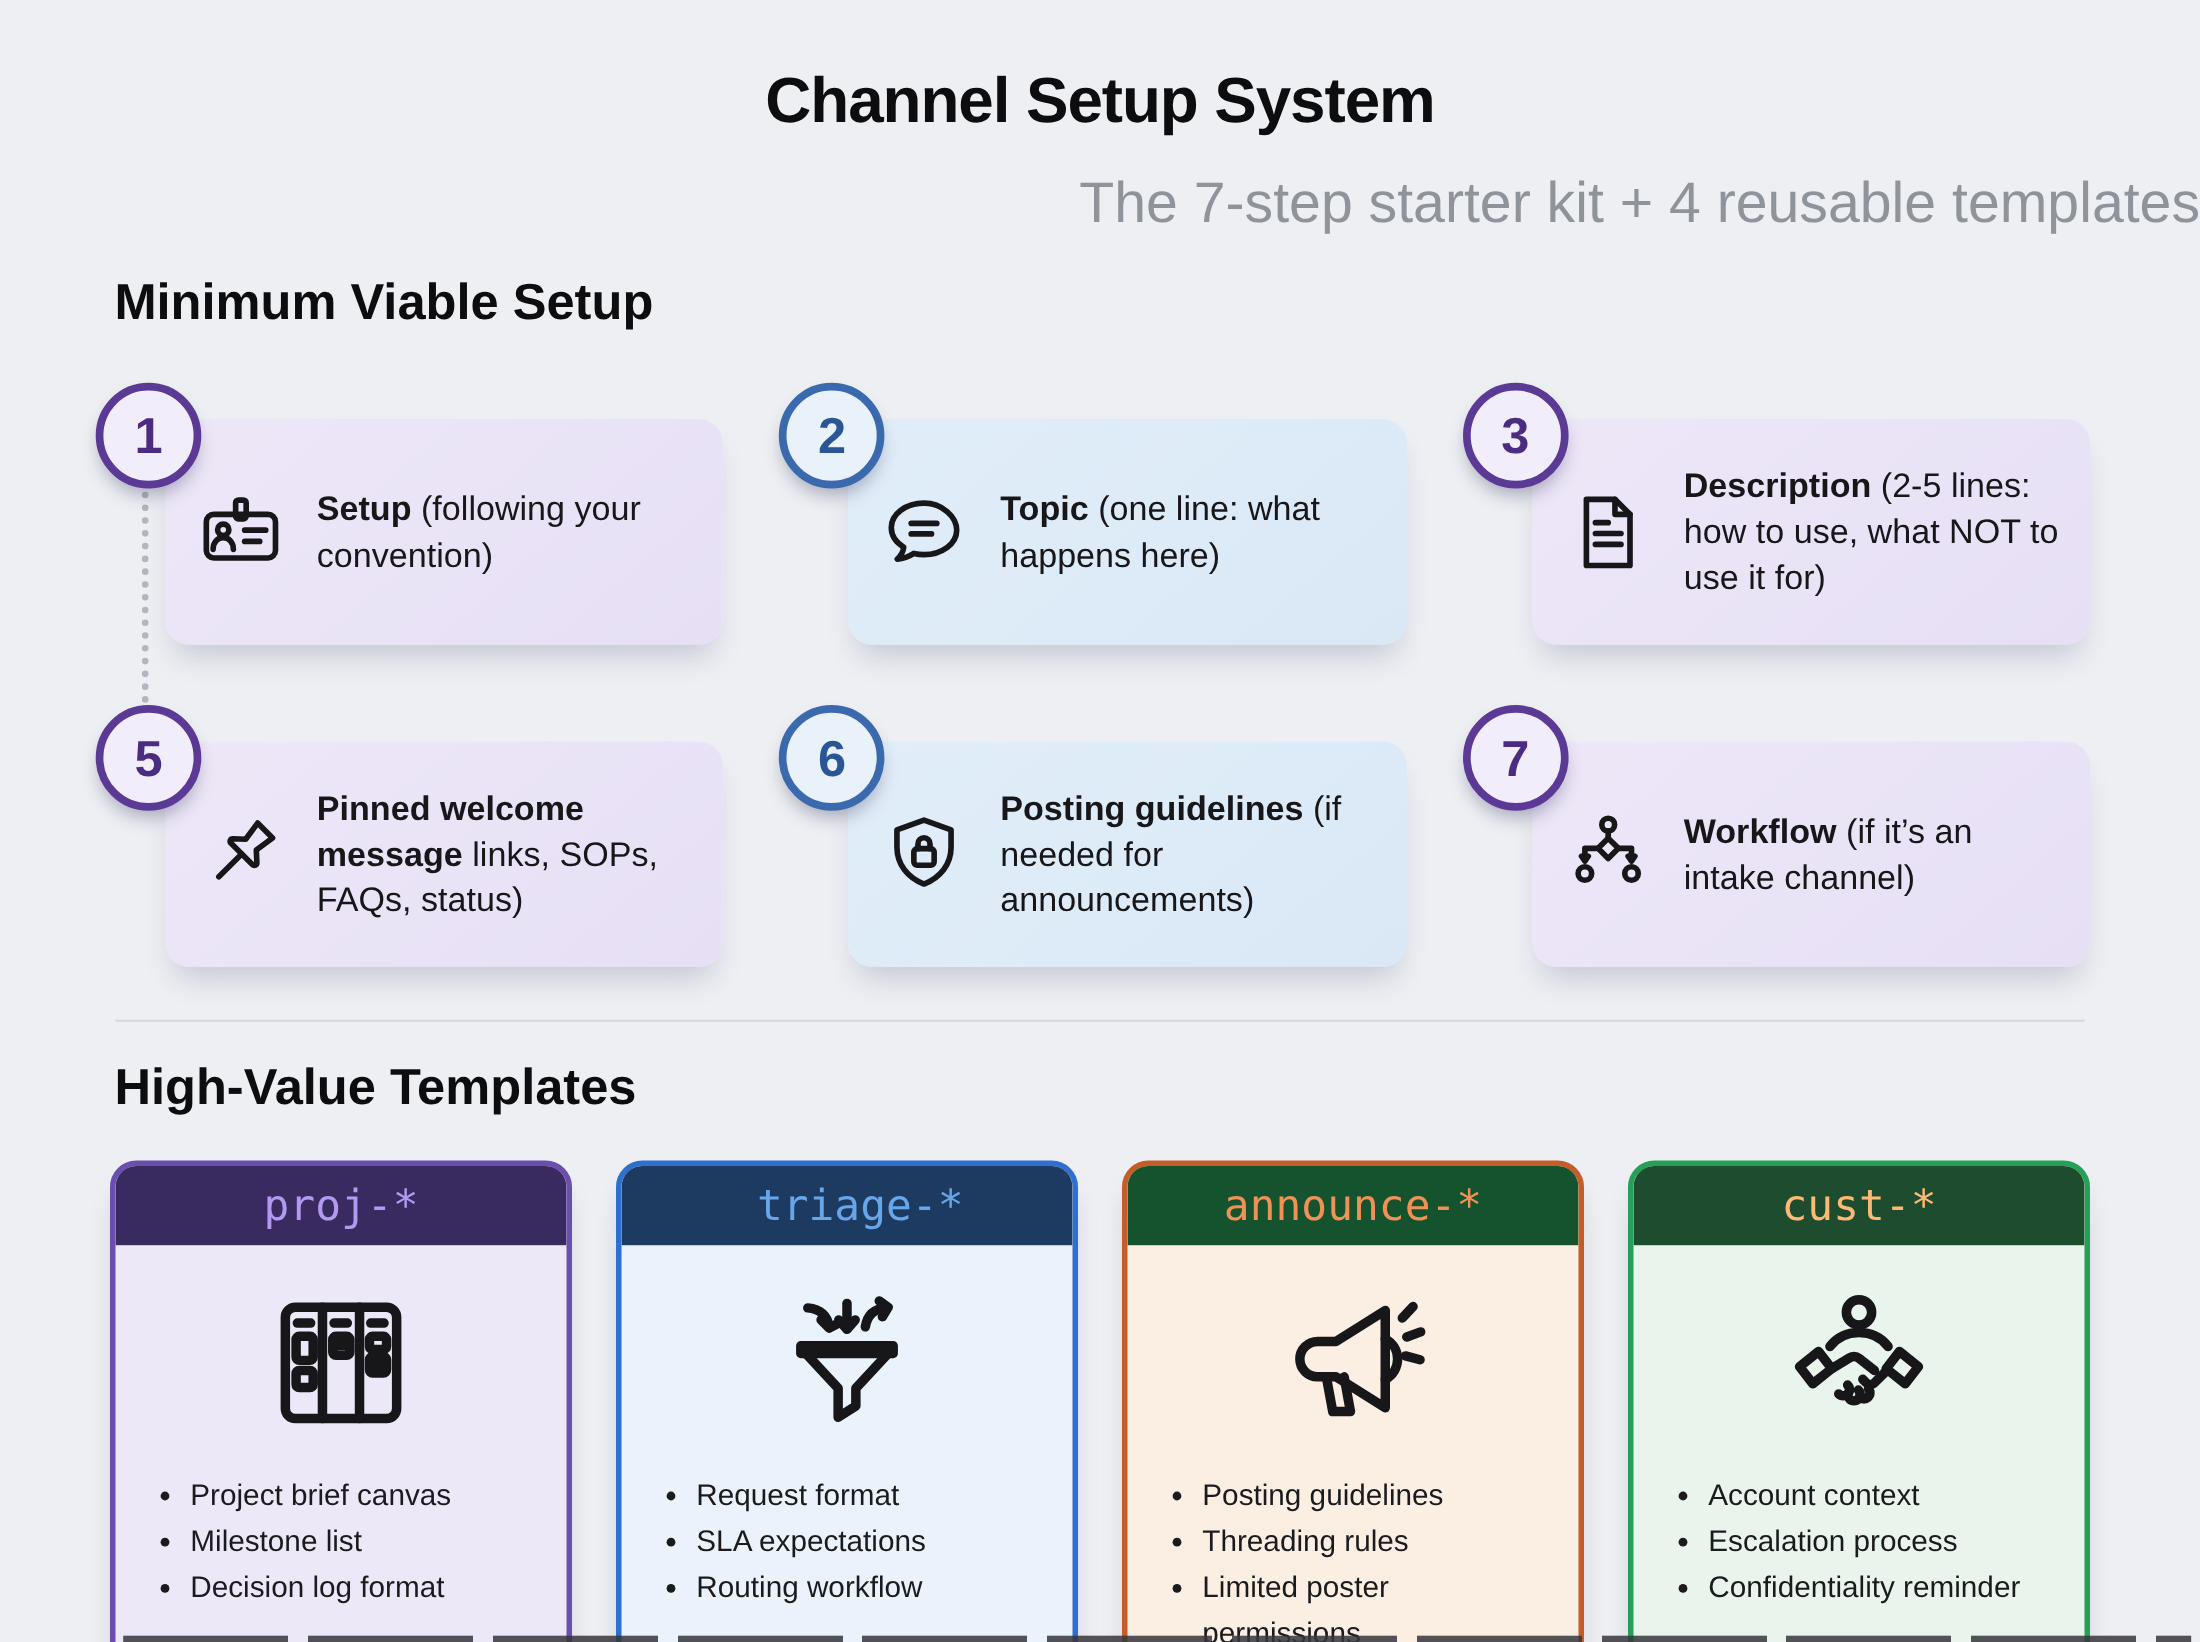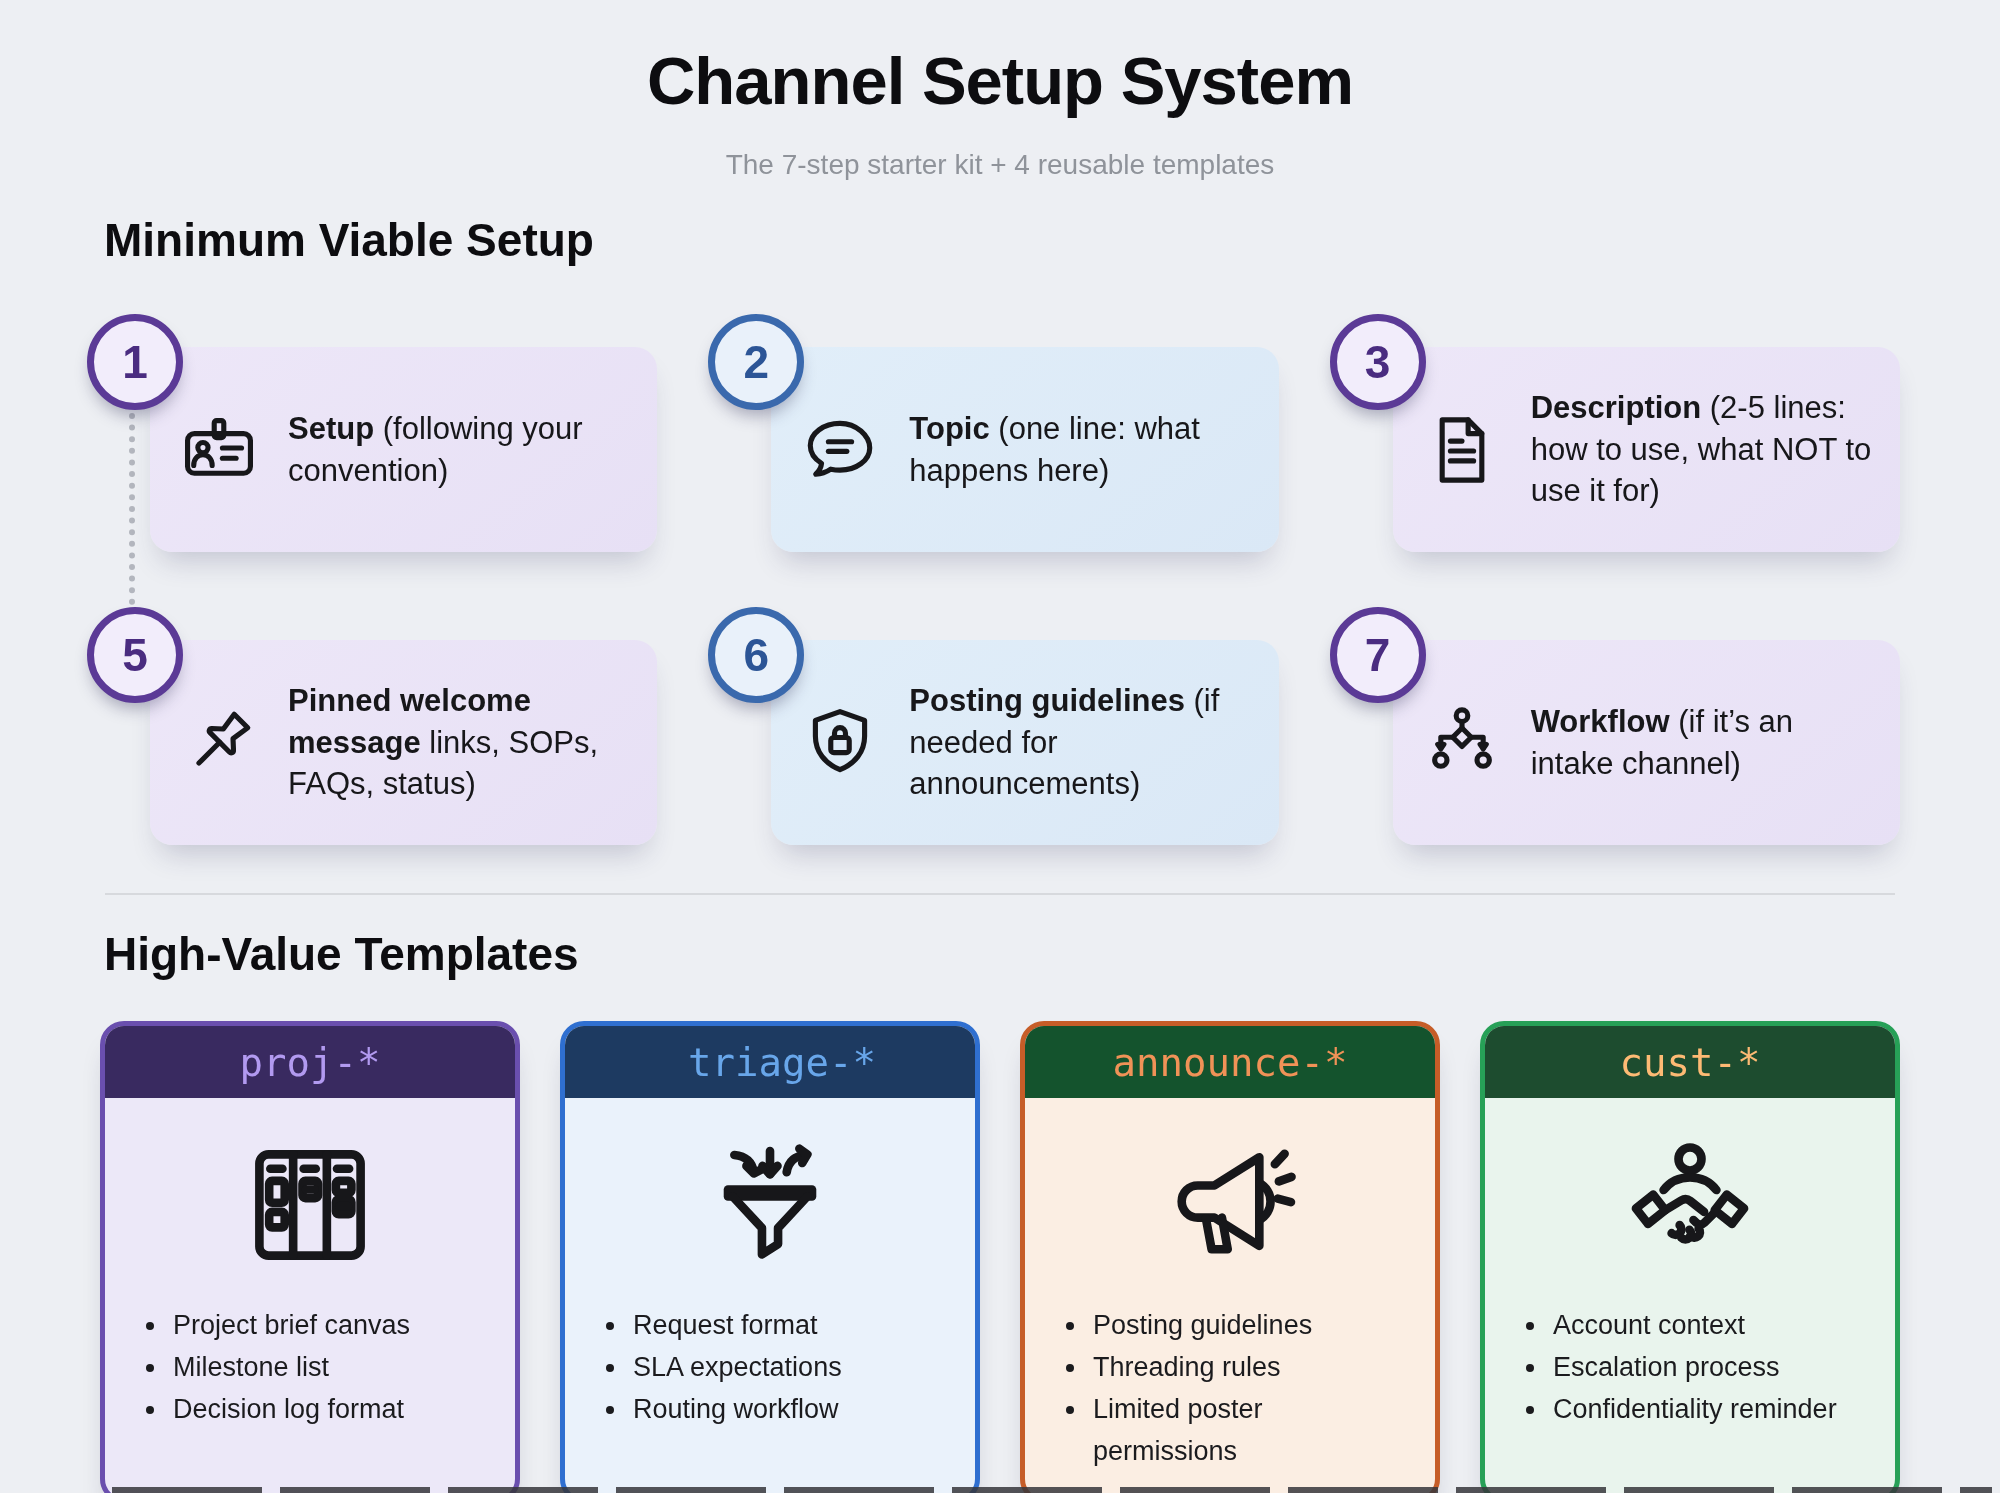--- a/index.html
+++ b/index.html
@@ -4,25 +4,25 @@
 <style>
   html,body{margin:0;padding:0;}
   body{
     width:2000px;height:1493px;position:relative;overflow:hidden;
     background:#edeff3;
     font-family:"Liberation Sans","DejaVu Sans",sans-serif;
     color:#131316;
   }
   
   .page-title{
-    padding-top:42px;text-align:center;font-size:67px;font-weight:bold;
-    letter-spacing:-1px;color:#0d0d10;margin:0;
+    padding-top:42px;text-align:center;font-size:58px;font-weight:bold;
+    letter-spacing:-1px;color:#0d0d10;margin:16px;
   }
   .page-subtitle{
-    text-align:center;font-size:28px;color:#8f939a;margin:30px 0 0 0;
+    text-align:right;font-size:52px;color:#8f939a;margin:30px 0 0 0;
   }
   .sec-heading{
     font-size:46px;font-weight:bold;color:#0d0d10;margin:32px 0 0 104px;
   }
   
   .steps{position:relative;padding:0 100px;margin-top:80px;}
   .steps-row{display:flex;gap:64px;position:relative;z-index:1;}
   .steps-row + .steps-row{margin-top:88px;}
   .step{flex:1;position:relative;}
   .connector{

